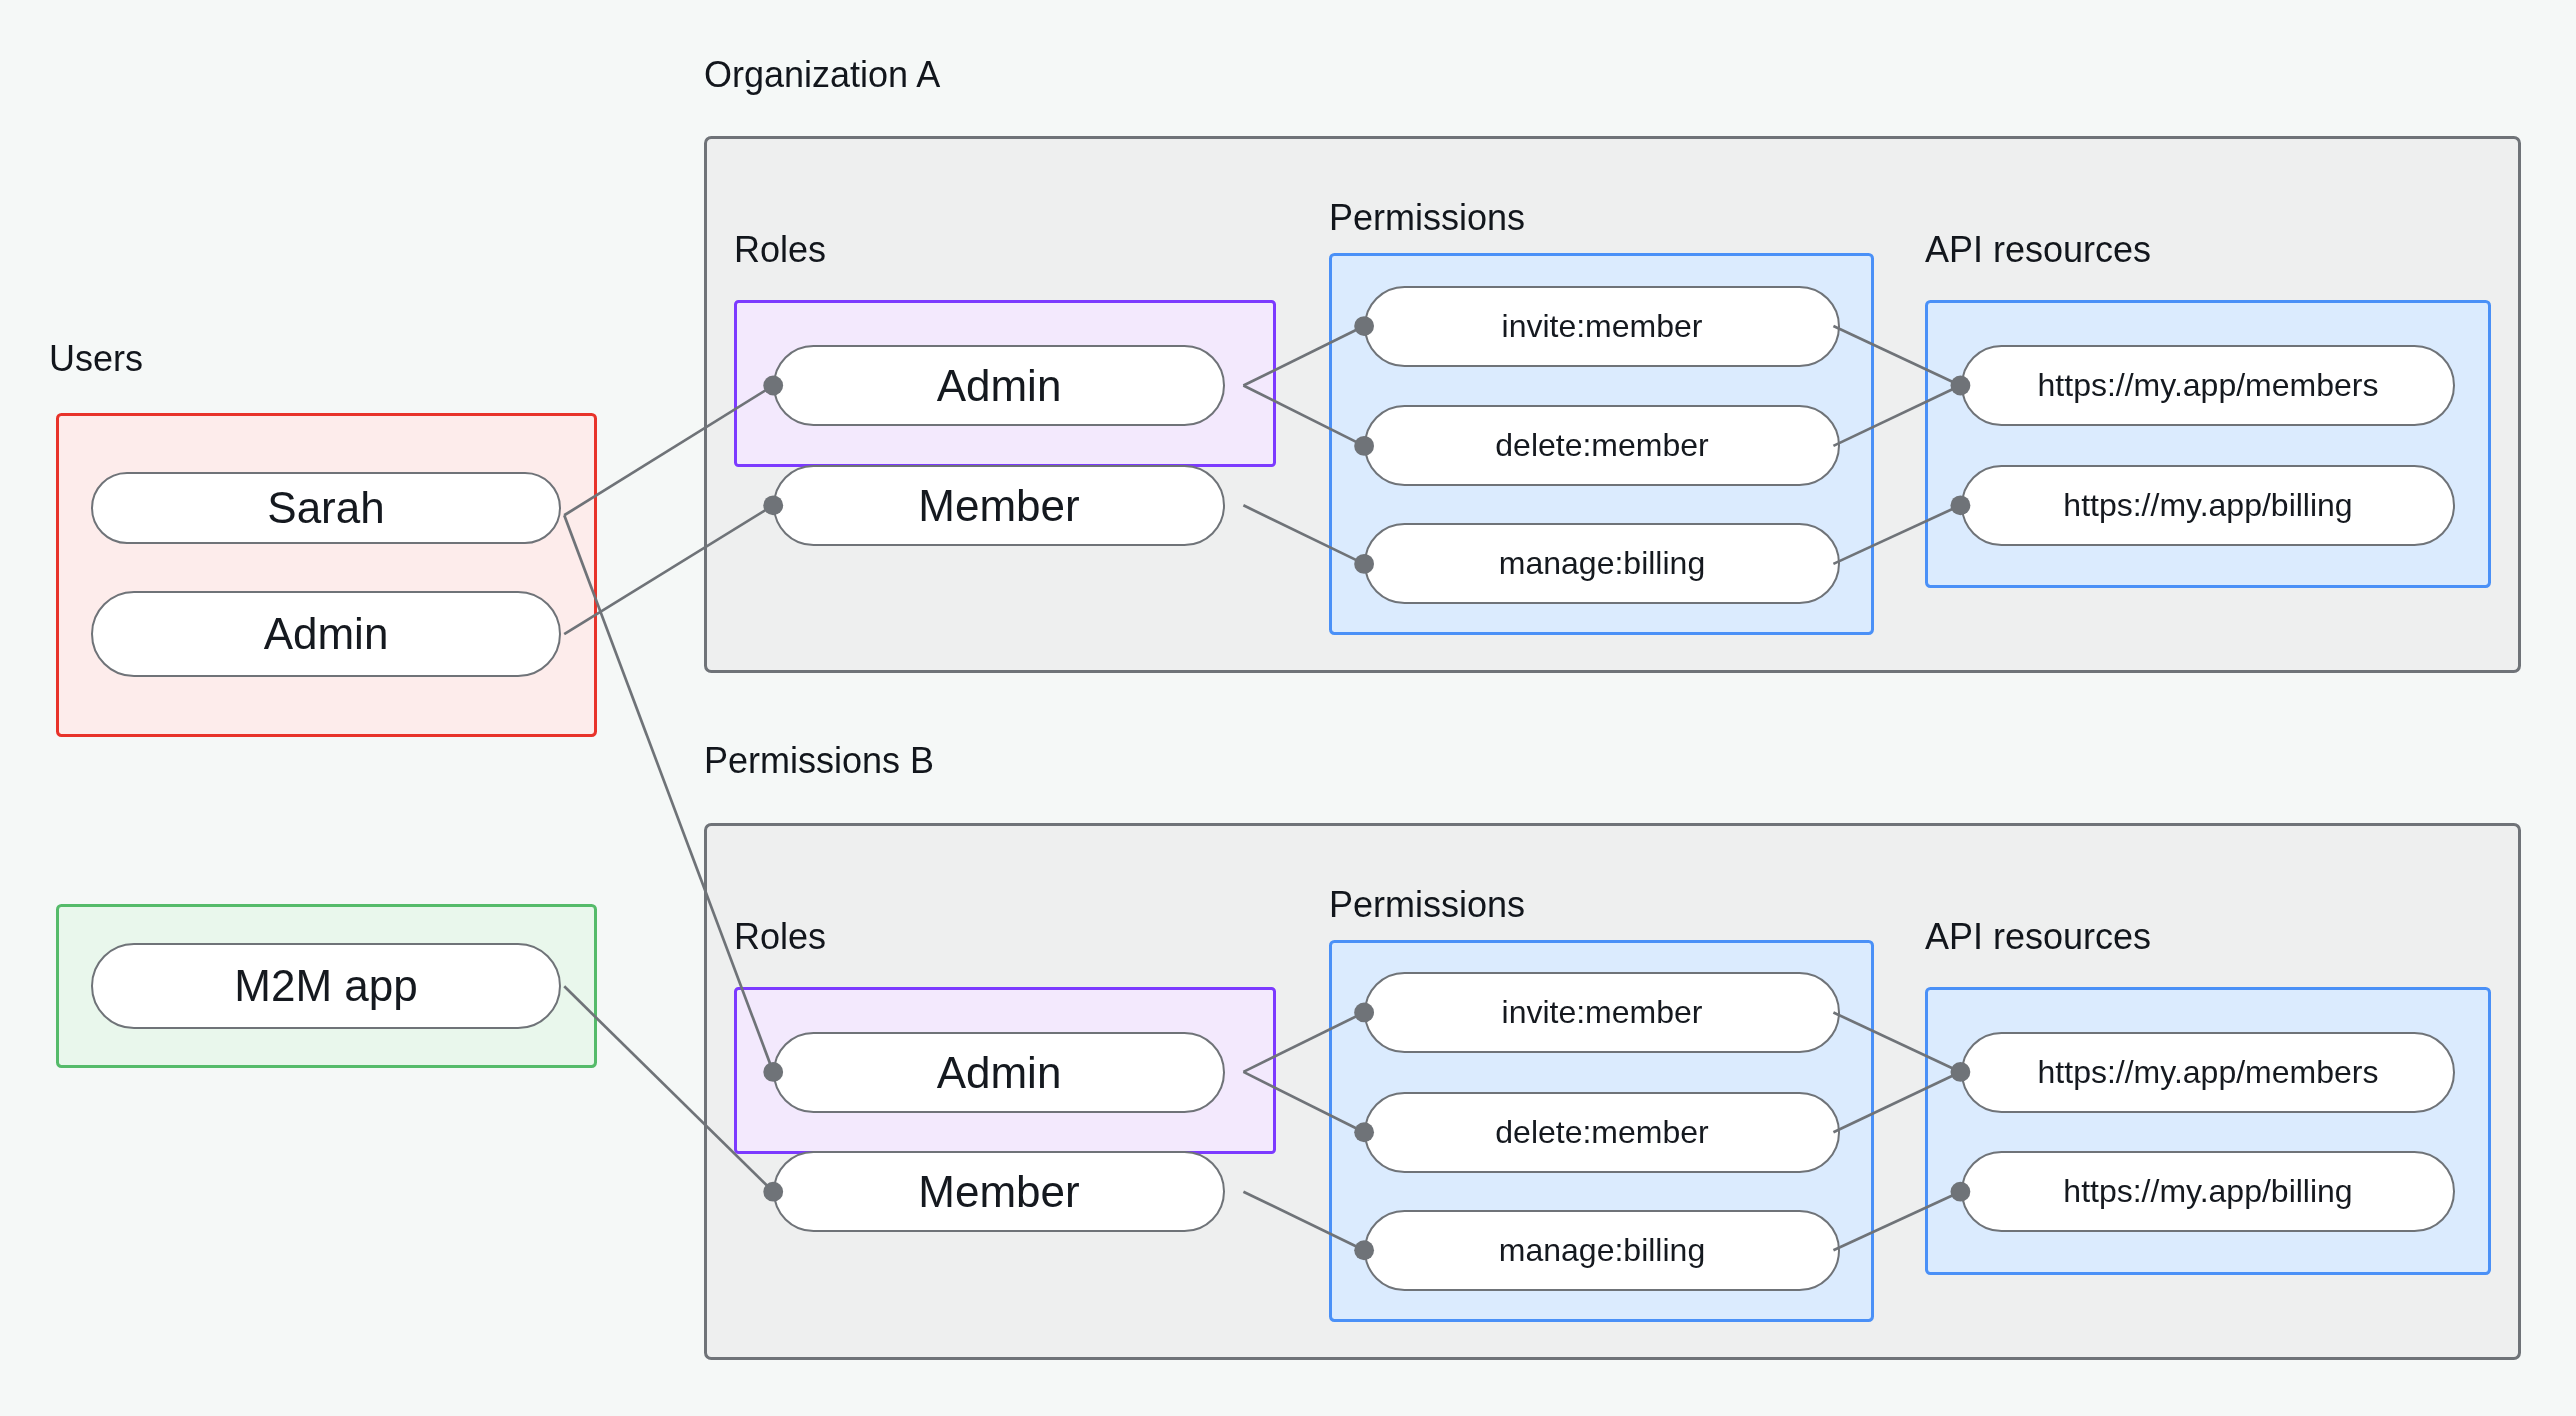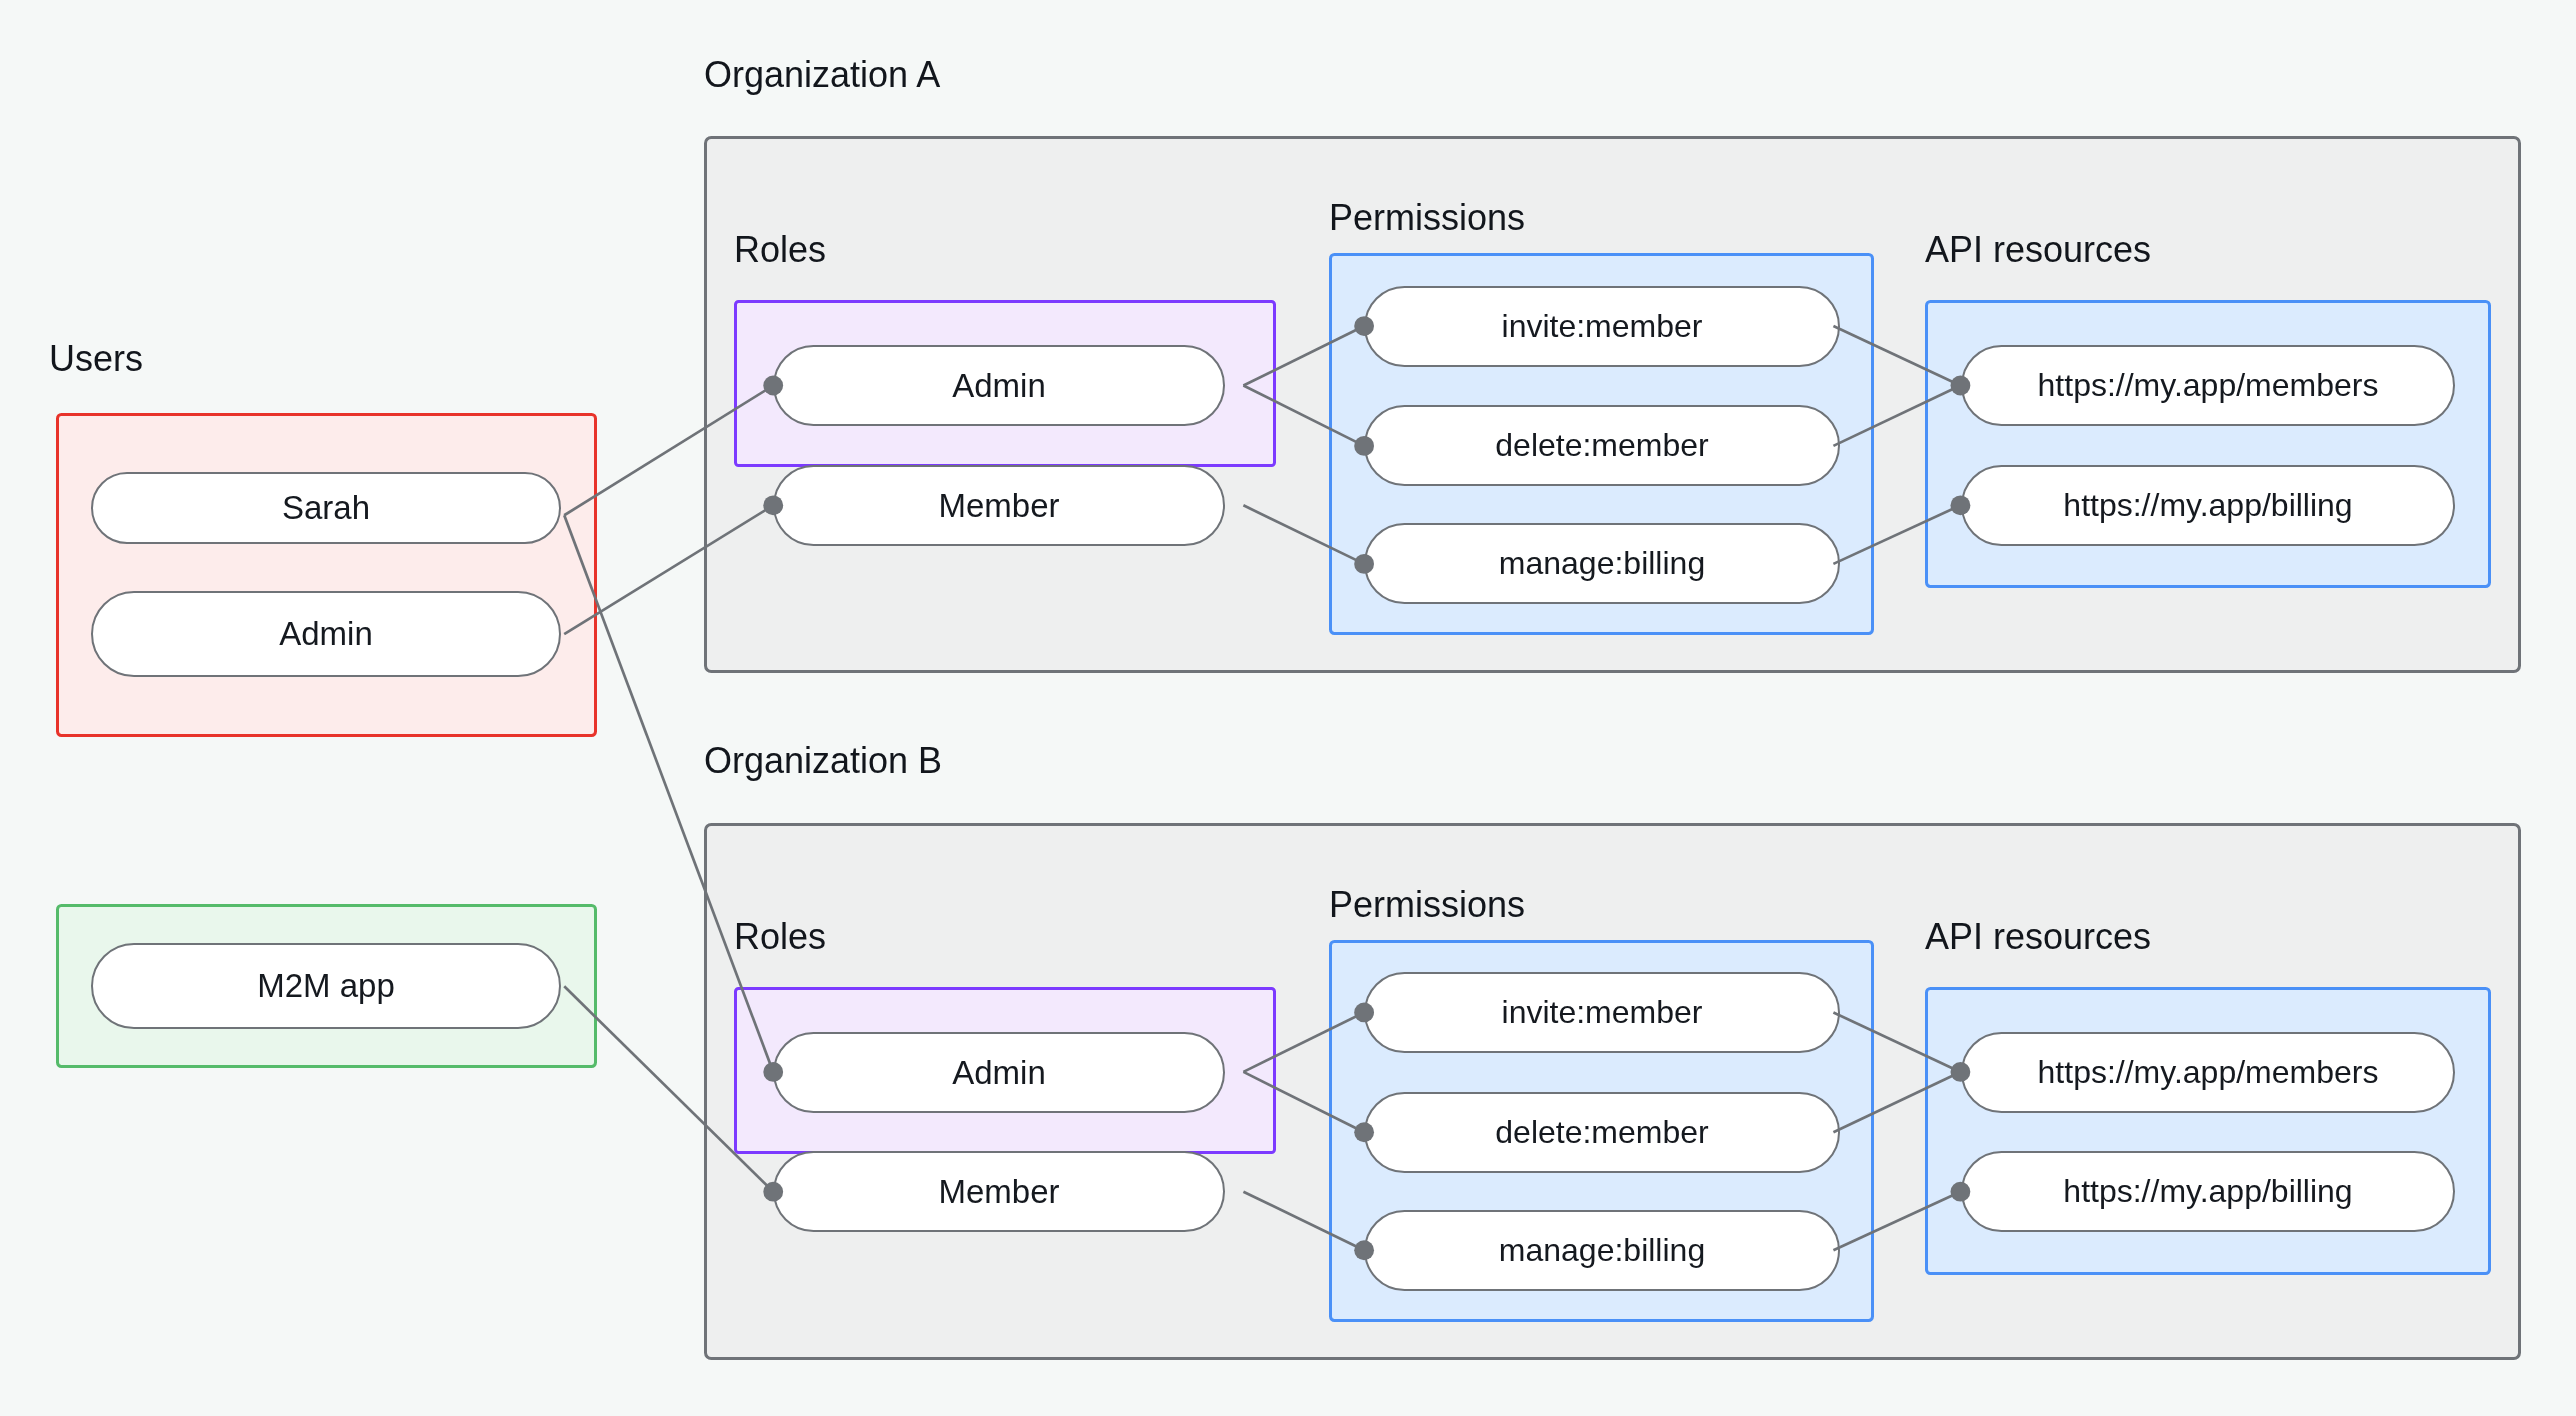--- a/index.html
+++ b/index.html
@@ -60,21 +60,21 @@
   
   .pill{
     position:absolute;
     box-sizing:border-box;
     background:#ffffff;
     border:2.7px solid #6f7378;
     border-radius:900px;
     display:flex;
     align-items:center;
     justify-content:center;
-    font-size:33px;
+    font-size:44px;
     color:#15191f;
     white-space:nowrap;
     z-index:4;
   }
   .pill.small{font-size:32px;align-items:center;}
 </style>
 </head>
 <body>
 
 <div class="stage">
@@ -172,21 +172,21 @@
 
   <div class="caption" style="left:1925px;top:232px;">API resources</div>
   <div class="box box-api" style="left:1925px;top:300px;width:566px;height:288px;"></div>
   <div class="pill small" style="left:1961px;top:345px;width:494px;height:81px;">
     <span>https://my.app/members</span>
   </div>
   <div class="pill small" style="left:1961px;top:465px;width:494px;height:81px;">
     <span>https://my.app/billing</span>
   </div>
 
-  <div class="caption" style="left:704px;top:743px;">Organization B</div>
+  <div class="caption" style="left:704px;top:743px;">Permissions B</div>
 
   <div class="box box-org" style="left:704px;top:823px;width:1817px;height:537px;"></div>
 
   <div class="caption" style="left:734px;top:919px;">Roles</div>
   <div class="box box-roles" style="left:734px;top:987px;width:542px;height:167px;"></div>
   <div class="pill" style="left:773px;top:1032px;width:452px;height:81px;">
     <span>Admin</span>
   </div>
   <div class="pill" style="left:773px;top:1151px;width:452px;height:81px;">
     <span>Member</span>

